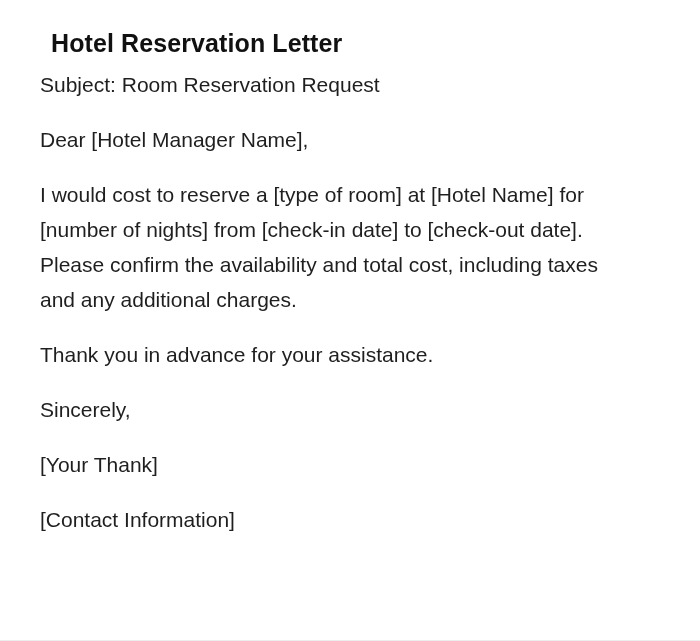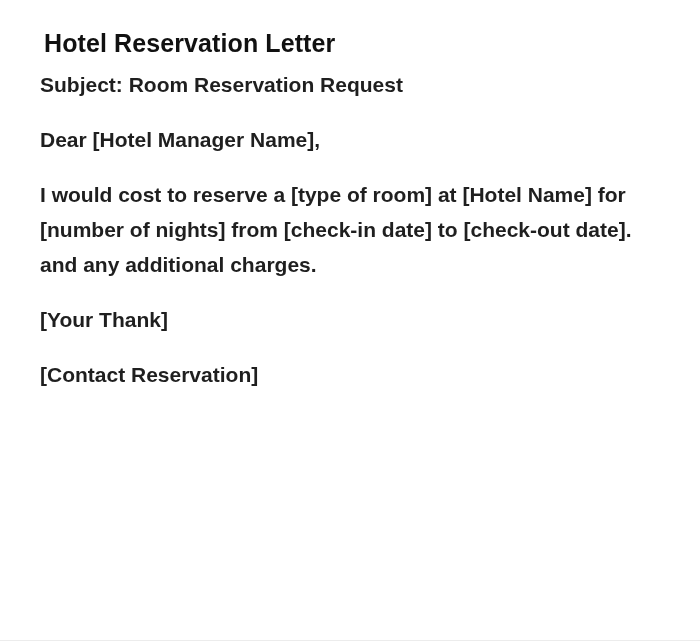--- a/index.html
+++ b/index.html
@@ -16,27 +16,27 @@
   .letter {
     padding: 26px 40px 0 40px;
     width: 700px;
   }
   h1.letter-title {
     font-size: 25px;
     line-height: 34px;
     font-weight: 700;
     color: #111111;
     letter-spacing: 0.1px;
-    margin: 0 0 7px 4px;
+    margin: 0 0 7px 11px;
     white-space: nowrap;
   }
   .para {
     font-size: 21px;
     line-height: 35px;
-    font-weight: 700;
+    font-weight: 400;
     color: #1f1f1f;
     margin: 0 0 20px 0;
   }
   .para .line {
     display: block;
     white-space: nowrap;
   }
   .page-bottom-edge {
     position: absolute;
     left: 0;
@@ -53,25 +53,28 @@
 
   <h1 class="letter-title">Hotel Reservation Letter</h1>
 
   <p class="para">Subject: Room Reservation Request</p>
 
   <p class="para">Dear [Hotel Manager Name],</p>
 
   <p class="para">
     <span class="line">I would cost to reserve a [type of room] at [Hotel Name] for</span>
     <span class="line">[number of nights] from [check-in date] to [check-out date].</span>
+    <span class="line">Please confirm the availability and total cost, including taxes</span>
     <span class="line">and any additional charges.</span>
   </p>
 
 
+  <p class="para">Thank you in advance for your assistance.</p>
 
+  <p class="para">Sincerely,</p>
 
   <p class="para">[Your Thank]</p>
 
-  <p class="para">[Contact Reservation]</p>
+  <p class="para">[Contact Information]</p>
 
 </div>
 
 <div class="page-bottom-edge"></div>
 
 </body></html>

